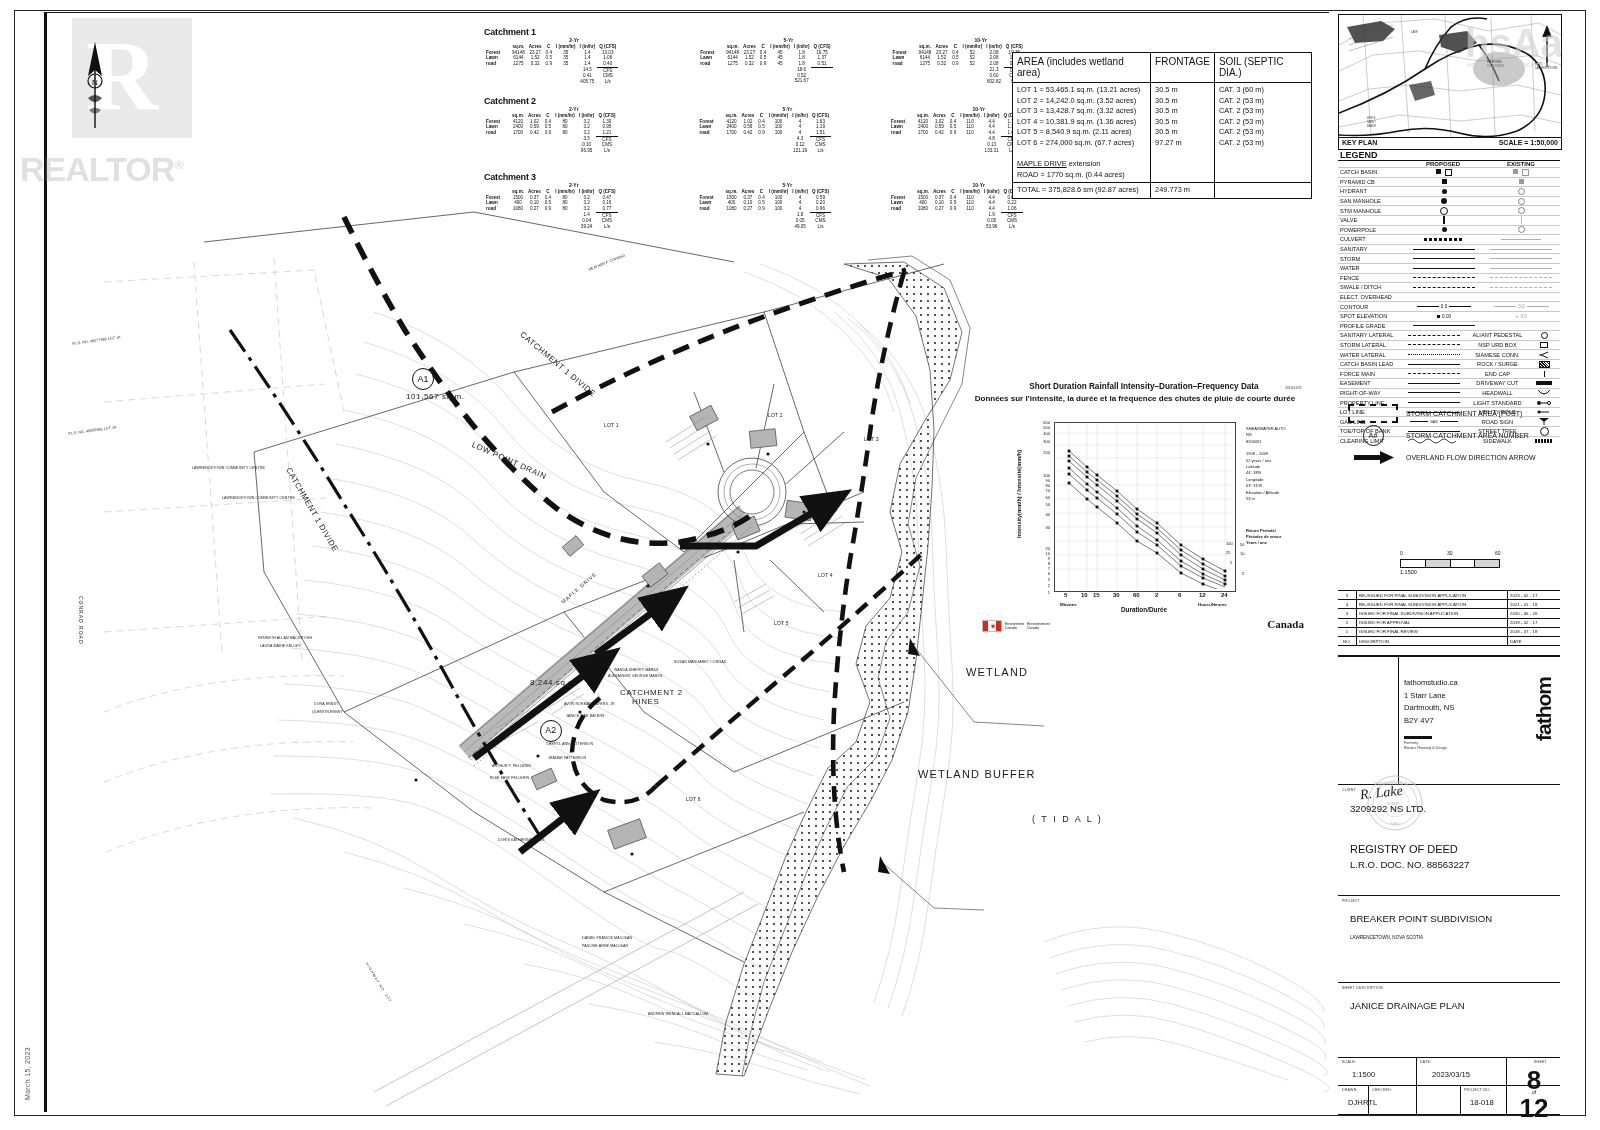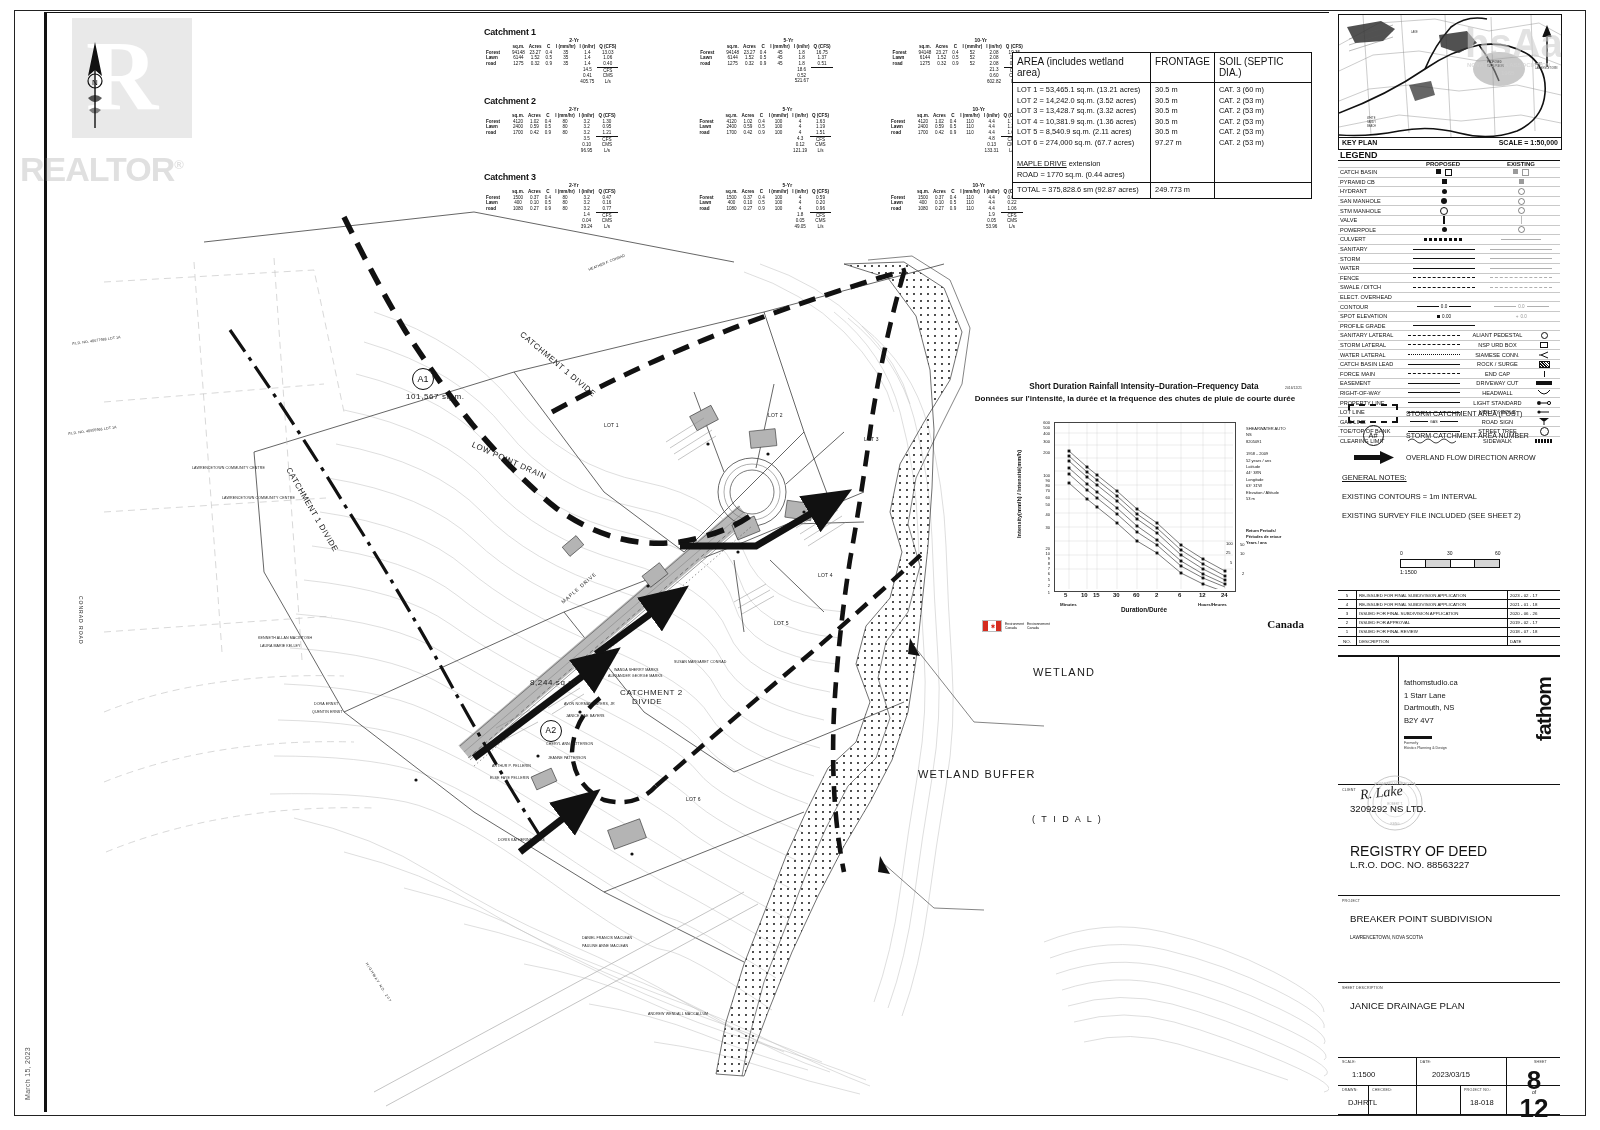--- a/index.html
+++ b/index.html
@@ -340,31 +340,31 @@
   <div class="mlab" style="left:406px;top:392px;">101,567 sq.m.</div>
 
   <div class="catnum" style="left:540px;top:720px;font-family:Liberation Mono, monospace;">A2</div>
   <div class="mlab" style="left:530px;top:678px;">8,244 sq.m.</div>
 
   <div class="mlab" style="left:524px;top:330px;transform:rotate(40deg);transform-origin:left top;">CATCHMENT 1 DIVIDE</div>
   <div class="mlab" style="left:292px;top:466px;transform:rotate(60deg);transform-origin:left top;">CATCHMENT 1 DIVIDE</div>
   <div class="mlab" style="left:474px;top:440px;transform:rotate(24deg);transform-origin:left top;">LOW POINT DRAIN</div>
   <div class="mlab" style="left:620px;top:688px;">
     <div>CATCHMENT 2</div>
-    <div style="padding-left:12px;">DIVIDE</div>
+    <div style="padding-left:12px;">HINES</div>
   </div>
 
   <div class="mlab sm" style="left:604px;top:422px;">LOT 1</div>
   <div class="mlab sm" style="left:768px;top:412px;">LOT 2</div>
   <div class="mlab sm" style="left:864px;top:436px;">LOT 3</div>
   <div class="mlab sm" style="left:818px;top:572px;">LOT 4</div>
   <div class="mlab sm" style="left:774px;top:620px;">LOT 5</div>
   <div class="mlab sm" style="left:686px;top:796px;">LOT 6</div>
 
-  <div class="mlab big" style="left:1033px;top:666px;">WETLAND</div>
+  <div class="mlab big" style="left:966px;top:666px;">WETLAND</div>
   <div class="mlab big" style="left:918px;top:768px;">WETLAND  BUFFER</div>
   <div class="mlab" style="left:1032px;top:814px;font-size:9px;letter-spacing:2px;">( T I D A L )</div>
 
   <div class="mlab sm" style="left:560px;top:600px;transform:rotate(-41deg);transform-origin:left top;letter-spacing:1px;">MAPLE DRIVE</div>
   <div class="mlab sm" style="left:84px;top:596px;transform:rotate(90deg);transform-origin:left top;letter-spacing:1px;">
     <span>CONRAD ROAD</span>
   </div>
   <div class="mlab xs" style="left:368px;top:962px;transform:rotate(58deg);transform-origin:left top;letter-spacing:1px;">HIGHWAY NO. 207</div>
 
   <div class="mlab xs" style="left:588px;top:268px;transform:rotate(-22deg);transform-origin:left top;">HEATHER F. CONRAD</div>
@@ -1384,25 +1384,20 @@
       <div class="ic">
           <svg width="46" height="13">
         <path d="M4 6.5 L32 6.5" stroke="#111" stroke-width="5"></path>
         <path d="M30 0 L44 6.5 L30 13 Z" fill="#111"></path>
           </svg>
         </div>
       <div class="tx">OVERLAND FLOW DIRECTION ARROW</div>
     </div>
   </div>
 
-  <div class="notes">
-    <div class="u">GENERAL NOTES:</div>
-    <div>EXISTING CONTOURS = 1m INTERVAL</div>
-    <div>EXISTING SURVEY FILE INCLUDED (SEE SHEET 2)</div>
-  </div>
 
   <div class="scalebar">
     <div class="sb-ticks">
       <span style="position:absolute;left:0;">0</span>
       <span style="position:absolute;left:47px;">30</span>
       <span style="position:absolute;left:95px;">60</span>
     </div>
     <div class="sb-body">
       <i></i>
         <i class="f"></i>
@@ -1478,21 +1473,21 @@
       <circle cx="41" cy="34" r="14" fill="none" stroke="#ccc" stroke-width=".5"></circle>
       <text x="41" y="16" font-size="3.2" text-anchor="middle" fill="#b5b5b5" font-family="Liberation Sans">ENGINEERS NOVA SCOTIA</text>
       <text x="41" y="36" font-size="3" text-anchor="middle" fill="#b5b5b5" font-family="Liberation Sans">ROBERT T.</text>
       <text x="41" y="41" font-size="3" text-anchor="middle" fill="#b5b5b5" font-family="Liberation Sans">LAKE</text>
       <text x="41" y="56" font-size="3" text-anchor="middle" fill="#b5b5b5" font-family="Liberation Sans">P.ENG</text>
     </svg>
     <div class="sig">R. Lake</div>
 
     <div class="tb-lab" style="position:absolute;left:4px;top:131px;">CLIENT</div>
     <div class="tb-cell" style="left:12px;top:146px;font-size:9.6px;">3209292 NS LTD.</div>
-    <div class="tb-cell" style="left:12px;top:186px;font-size:14px;">REGISTRY OF DEED</div>
+    <div class="tb-cell" style="left:12px;top:186px;font-size:11px;">REGISTRY OF DEED</div>
     <div class="tb-cell" style="left:12px;top:202px;font-size:9.6px;">L.R.O. DOC. NO. 88563227</div>
 
     <div class="tb-lab" style="position:absolute;left:4px;top:242px;">PROJECT</div>
     <div class="tb-cell" style="left:12px;top:256px;font-size:9.6px;">BREAKER POINT SUBDIVISION</div>
     <div class="tb-cell" style="left:12px;top:278px;font-size:4.6px;">LAWRENCETOWN, NOVA SCOTIA</div>
 
     <div class="tb-lab" style="position:absolute;left:4px;top:329px;">SHEET DESCRIPTION</div>
     <div class="tb-cell" style="left:12px;top:343px;font-size:9.6px;">JANICE DRAINAGE PLAN</div>
 
     <div class="tb-lab" style="position:absolute;left:4px;top:403px;">SCALE:</div>

